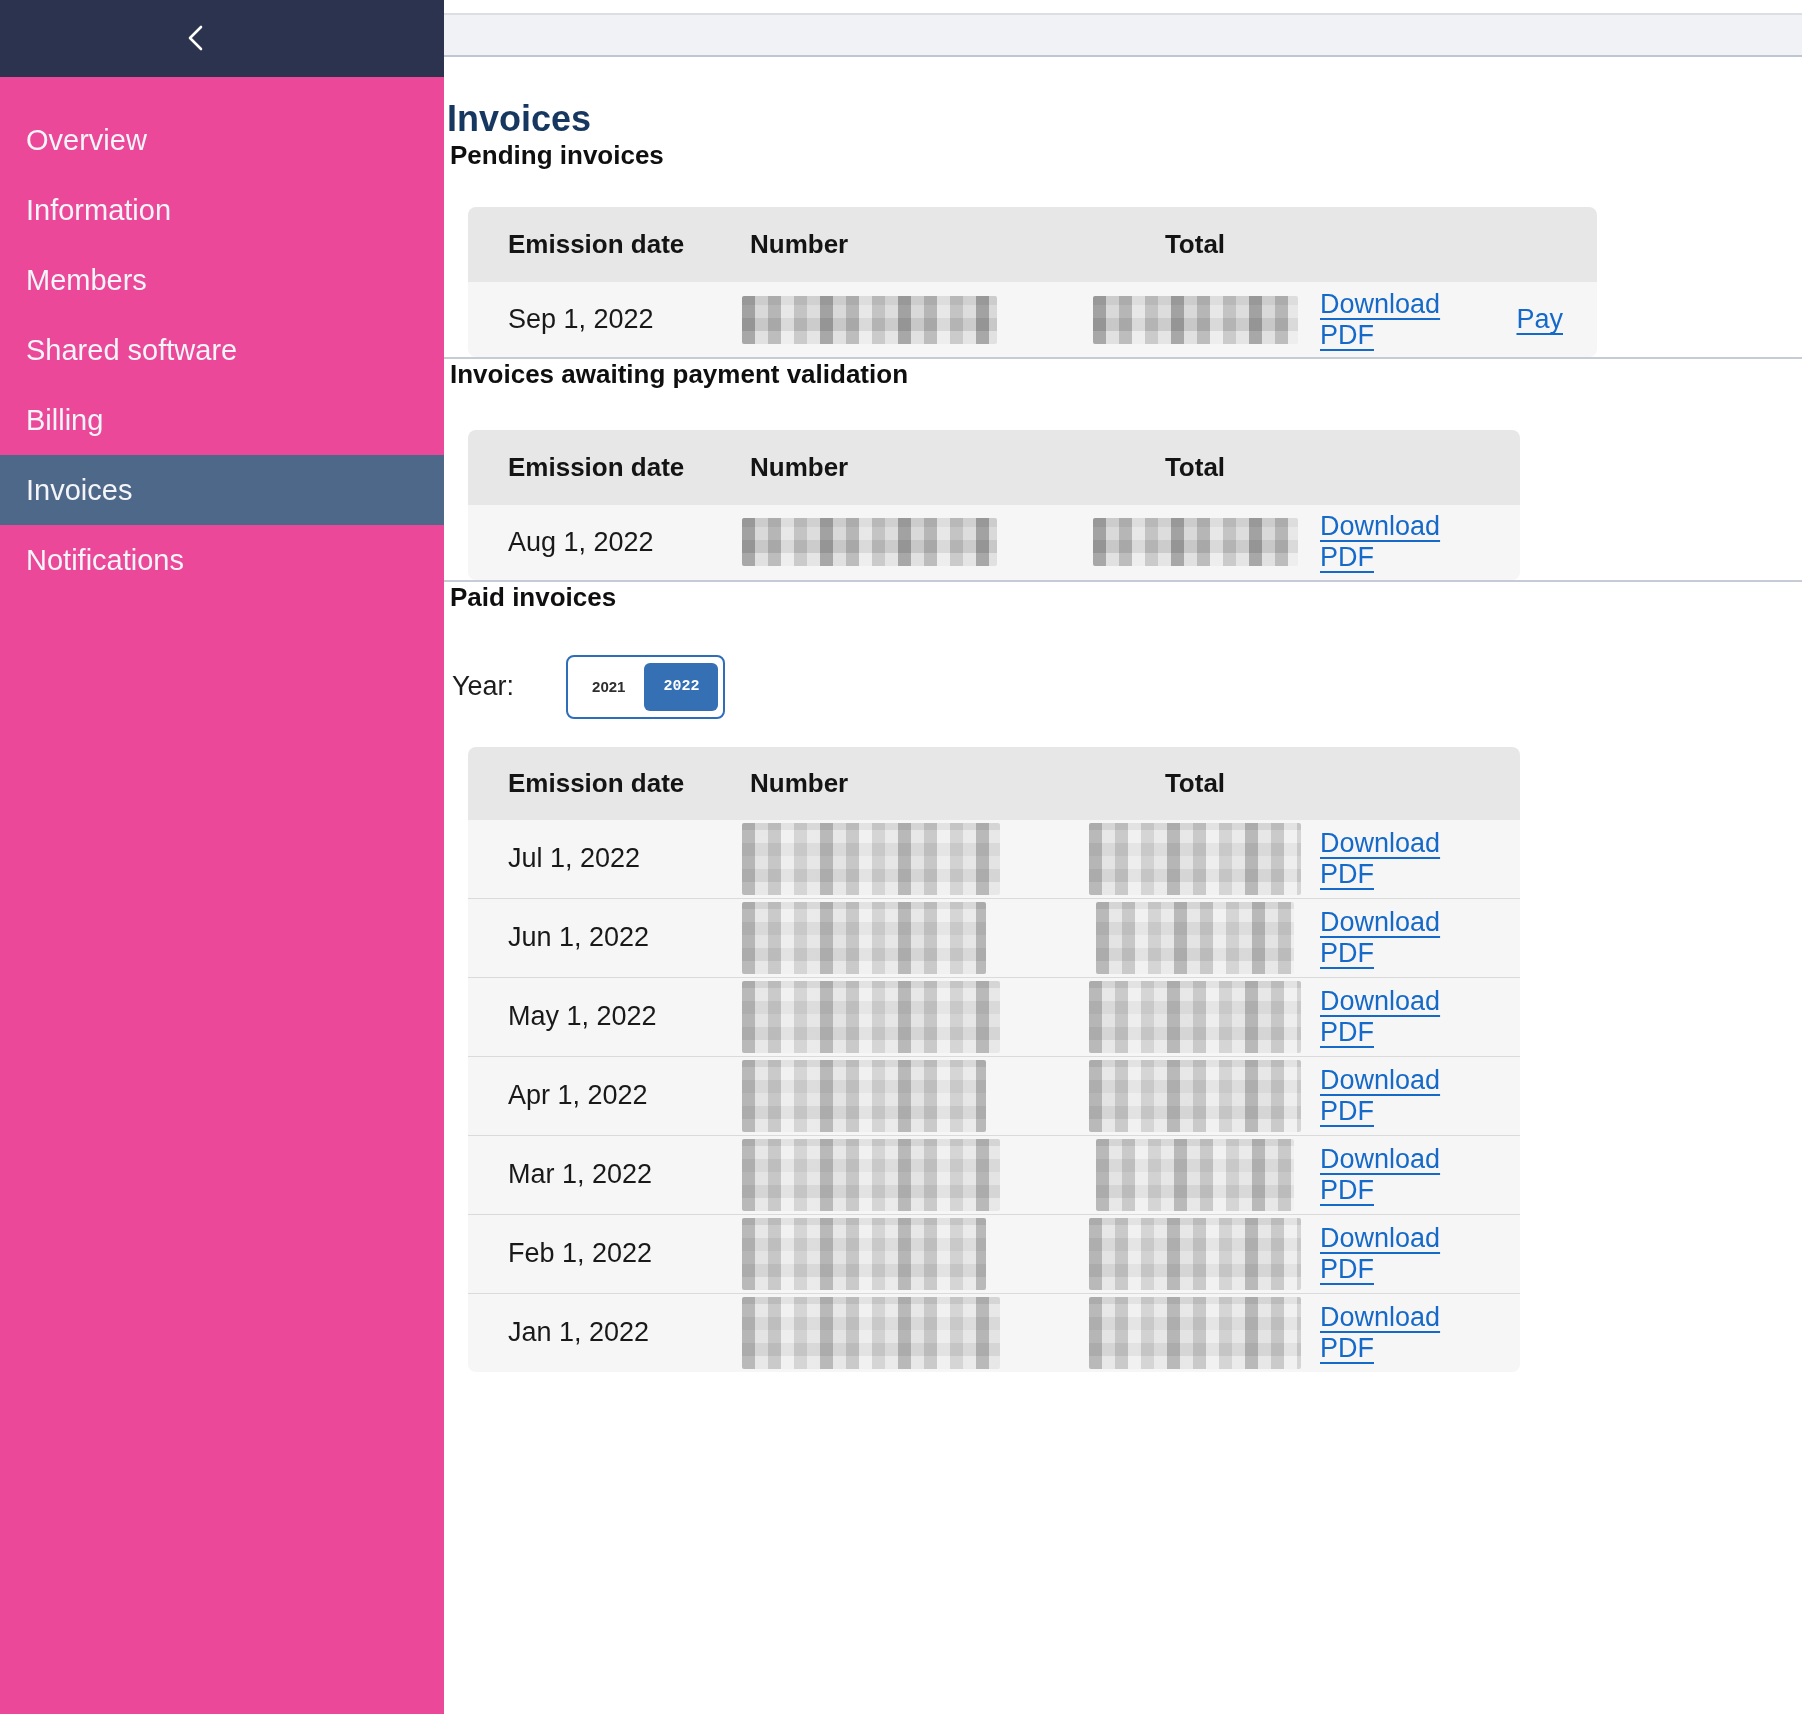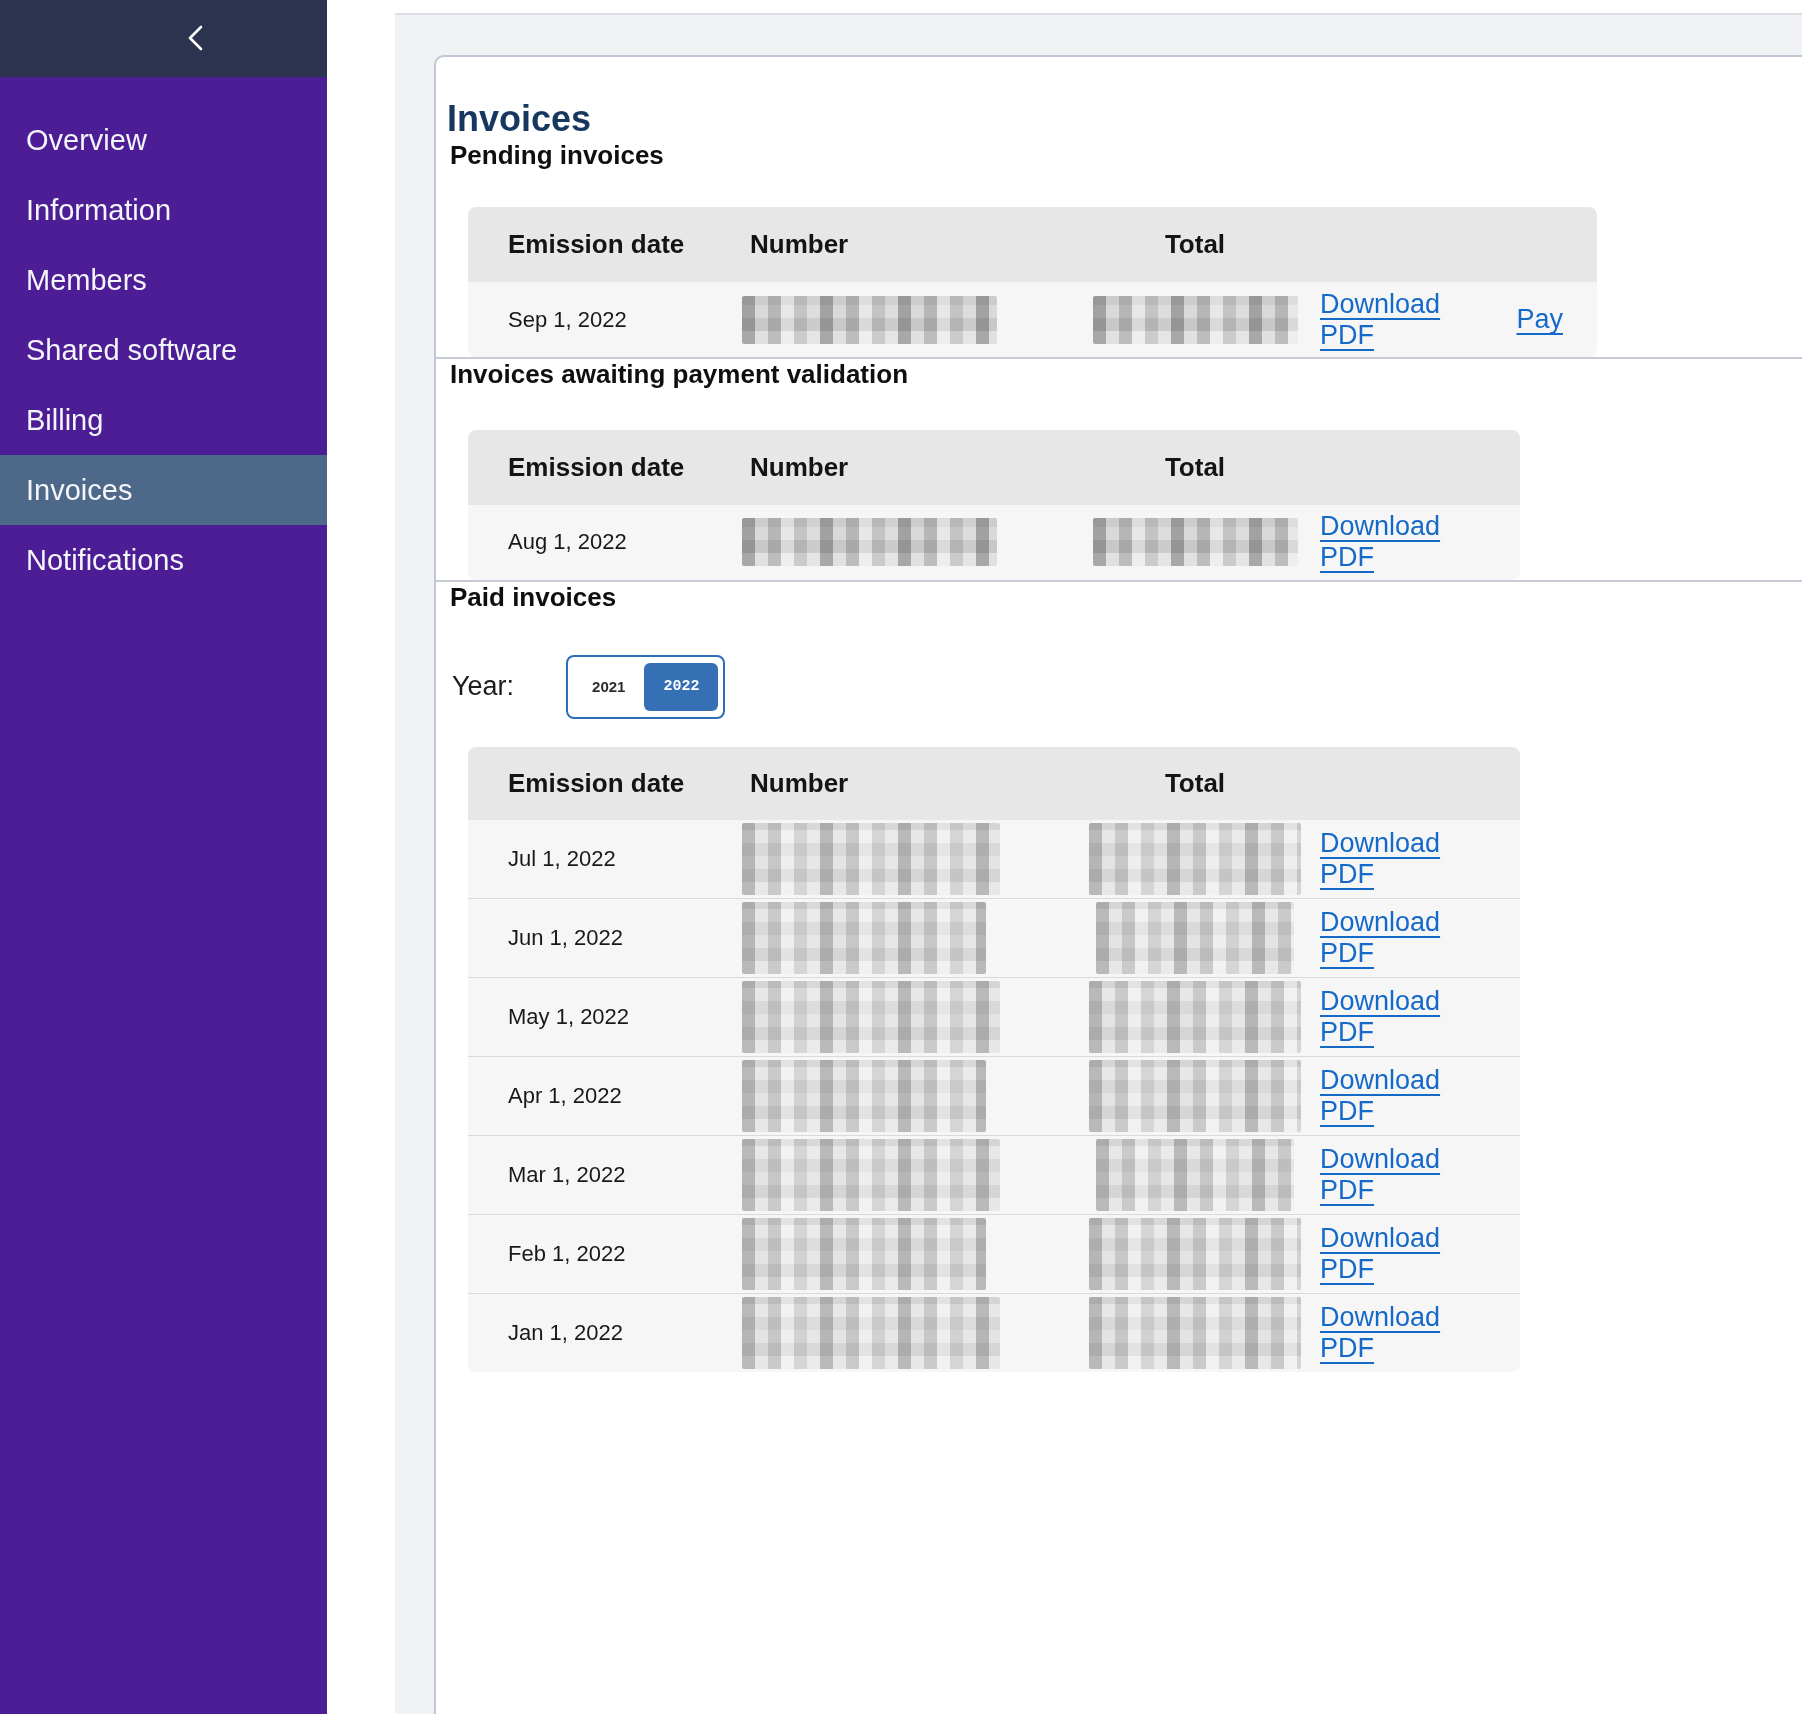--- a/index.html
+++ b/index.html
@@ -4,22 +4,22 @@
 <style>
   html,body{margin:0;padding:0;}
   body{
     width:1802px;height:1714px;position:relative;overflow:hidden;
     background:#fff;
     font-family:"Liberation Sans","DejaVu Sans",sans-serif;
     -webkit-font-smoothing:antialiased;
   }
   
   .sidebar{
-    position:absolute;left:0;top:0;width:327px;height:1714px;
-    background:#4c1d95;z-index:2;
+    position:absolute;left:0;top:0;width:444px;height:1714px;
+    background:#ec4899;z-index:2;
   }
   .sb-header{
     position:relative;height:77px;background:#2b334f;
   }
   .collapse-btn{
     position:absolute;left:172px;top:14px;width:48px;height:48px;
     background:transparent;border:none;cursor:pointer;padding:0;
     display:flex;align-items:center;justify-content:center;
   }
   .sb-nav{padding-top:28px;}
@@ -71,21 +71,21 @@
   .tr{background:#f6f6f7;height:75px;}
   .t-paid .tr{height:78px;}
   .t-paid .tr + .tr{border-top:1px solid #dadada;}
   .table .tr:last-child{border-radius:0 0 8px 8px;}
   .tcell{box-sizing:border-box;display:flex;align-items:center;}
   .c-date{width:282px;padding-left:40px;}
   .c-num{width:320px;}
   .c-total{width:250px;justify-content:center;}
   .c-act{flex:1;justify-content:flex-end;padding-right:28px;gap:20px;}
   .t-pending .c-act{padding-right:34px;}
-  .date{font-size:22px;color:#191919;}
+  .date{font-size:27px;color:#191919;}
   a.lnk{
     font-size:27px;color:#1569c8;text-decoration:underline;
     text-underline-offset:5px;text-decoration-thickness:2px;
   }
   
   .mosaic{
     height:48px;border-radius:2px;background-color:#d9d9d9;
     background-image:
       repeating-linear-gradient(90deg, rgba(110,110,110,.55) 0 13px, rgba(205,205,205,.4) 13px 26px, rgba(140,140,140,.5) 26px 39px, rgba(238,238,238,.5) 39px 52px, rgba(160,160,160,.45) 52px 65px, rgba(215,215,215,.4) 65px 78px),
       repeating-linear-gradient(0deg, rgba(255,255,255,.55) 0 13px, rgba(150,150,150,.3) 13px 26px, rgba(255,255,255,.22) 26px 39px, rgba(175,175,175,.3) 39px 52px);

